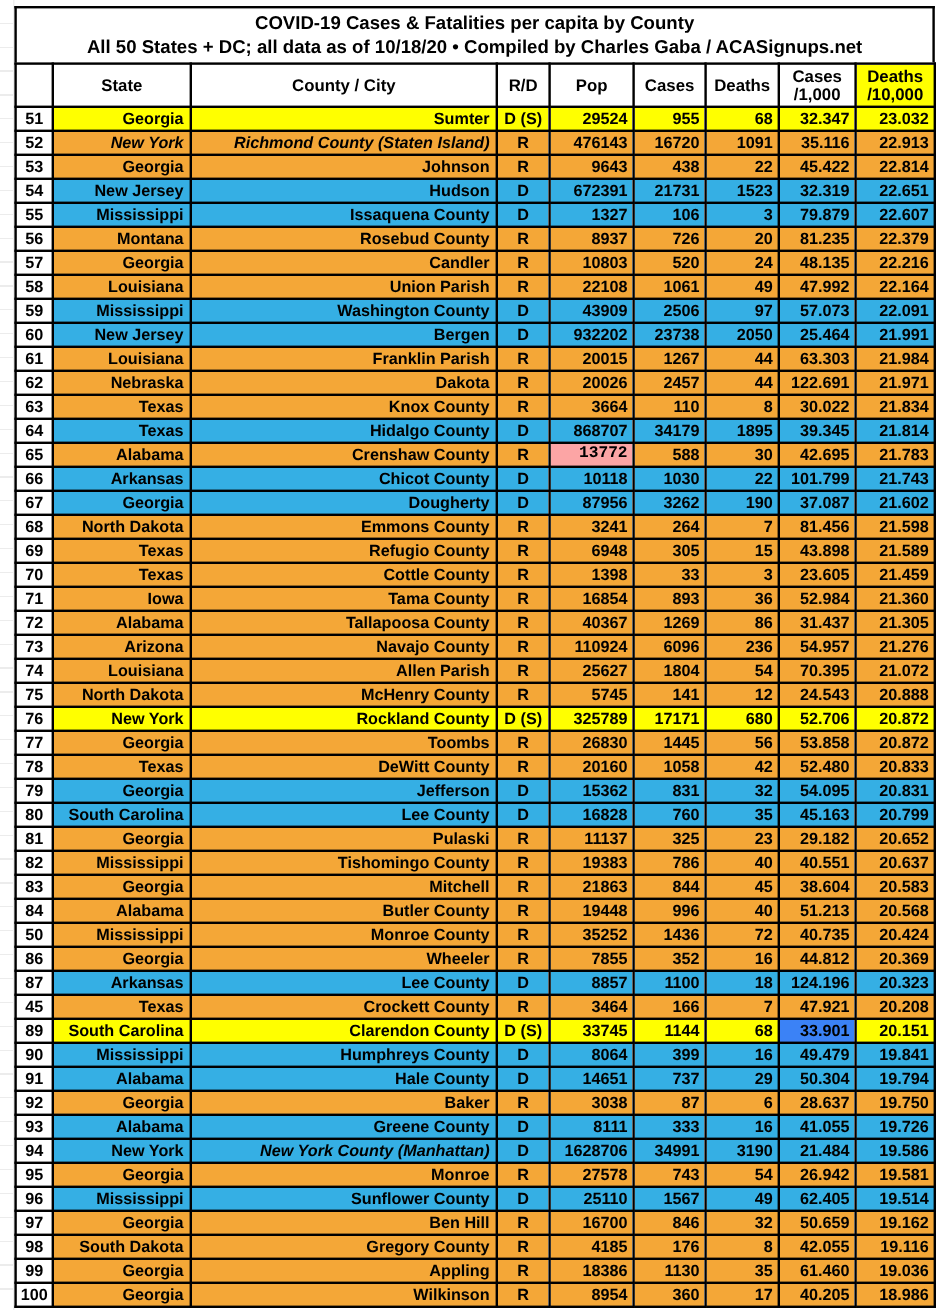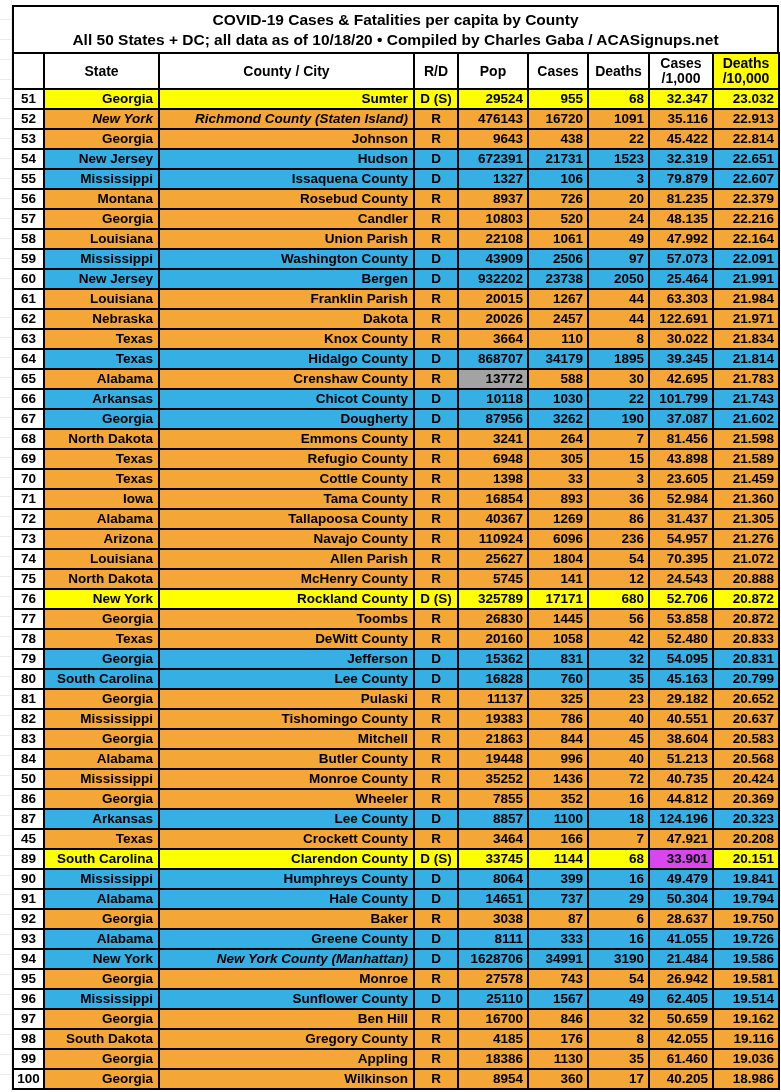--- a/index.html
+++ b/index.html
@@ -243,21 +243,21 @@
           <td class="c-num" style="background: rgb(53, 175, 228);">34179</td>
           <td class="c-num" style="background: rgb(53, 175, 228);">1895</td>
           <td class="c-num" style="background: rgb(53, 175, 228);">39.345</td>
           <td class="c-num" style="background: rgb(53, 175, 228);">21.814</td>
         </tr>
         <tr>
           <td class="c-rank">65</td>
           <td class="c-state" style="background: rgb(244, 167, 55);">Alabama</td>
           <td class="c-county" style="background: rgb(244, 167, 55);">Crenshaw County</td>
           <td class="c-rd" style="background: rgb(244, 167, 55);">R</td>
-          <td class="c-num" style="background: #a3a3a3;">13772</td>
+          <td class="c-num" style="background: #fca5a5; font-family: Liberation Mono, monospace;">13772</td>
           <td class="c-num" style="background: rgb(244, 167, 55);">588</td>
           <td class="c-num" style="background: rgb(244, 167, 55);">30</td>
           <td class="c-num" style="background: rgb(244, 167, 55);">42.695</td>
           <td class="c-num" style="background: rgb(244, 167, 55);">21.783</td>
         </tr>
         <tr>
           <td class="c-rank">66</td>
           <td class="c-state" style="background: rgb(53, 175, 228);">Arkansas</td>
           <td class="c-county" style="background: rgb(53, 175, 228);">Chicot County</td>
           <td class="c-rd" style="background: rgb(53, 175, 228);">D</td>
@@ -510,21 +510,21 @@
           <td class="c-num" style="background: rgb(244, 167, 55);">20.208</td>
         </tr>
         <tr>
           <td class="c-rank">89</td>
           <td class="c-state" style="background: rgb(255, 255, 0);">South Carolina</td>
           <td class="c-county" style="background: rgb(255, 255, 0);">Clarendon County</td>
           <td class="c-rd" style="background: rgb(255, 255, 0);">D (S)</td>
           <td class="c-num" style="background: rgb(255, 255, 0);">33745</td>
           <td class="c-num" style="background: rgb(255, 255, 0);">1144</td>
           <td class="c-num" style="background: rgb(255, 255, 0);">68</td>
-          <td class="c-num" style="background: #d946ef;">33.901</td>
+          <td class="c-num" style="background: #3b82f6;">33.901</td>
           <td class="c-num" style="background: rgb(255, 255, 0);">20.151</td>
         </tr>
         <tr>
           <td class="c-rank">90</td>
           <td class="c-state" style="background: rgb(53, 175, 228);">Mississippi</td>
           <td class="c-county" style="background: rgb(53, 175, 228);">Humphreys County</td>
           <td class="c-rd" style="background: rgb(53, 175, 228);">D</td>
           <td class="c-num" style="background: rgb(53, 175, 228);">8064</td>
           <td class="c-num" style="background: rgb(53, 175, 228);">399</td>
           <td class="c-num" style="background: rgb(53, 175, 228);">16</td>

